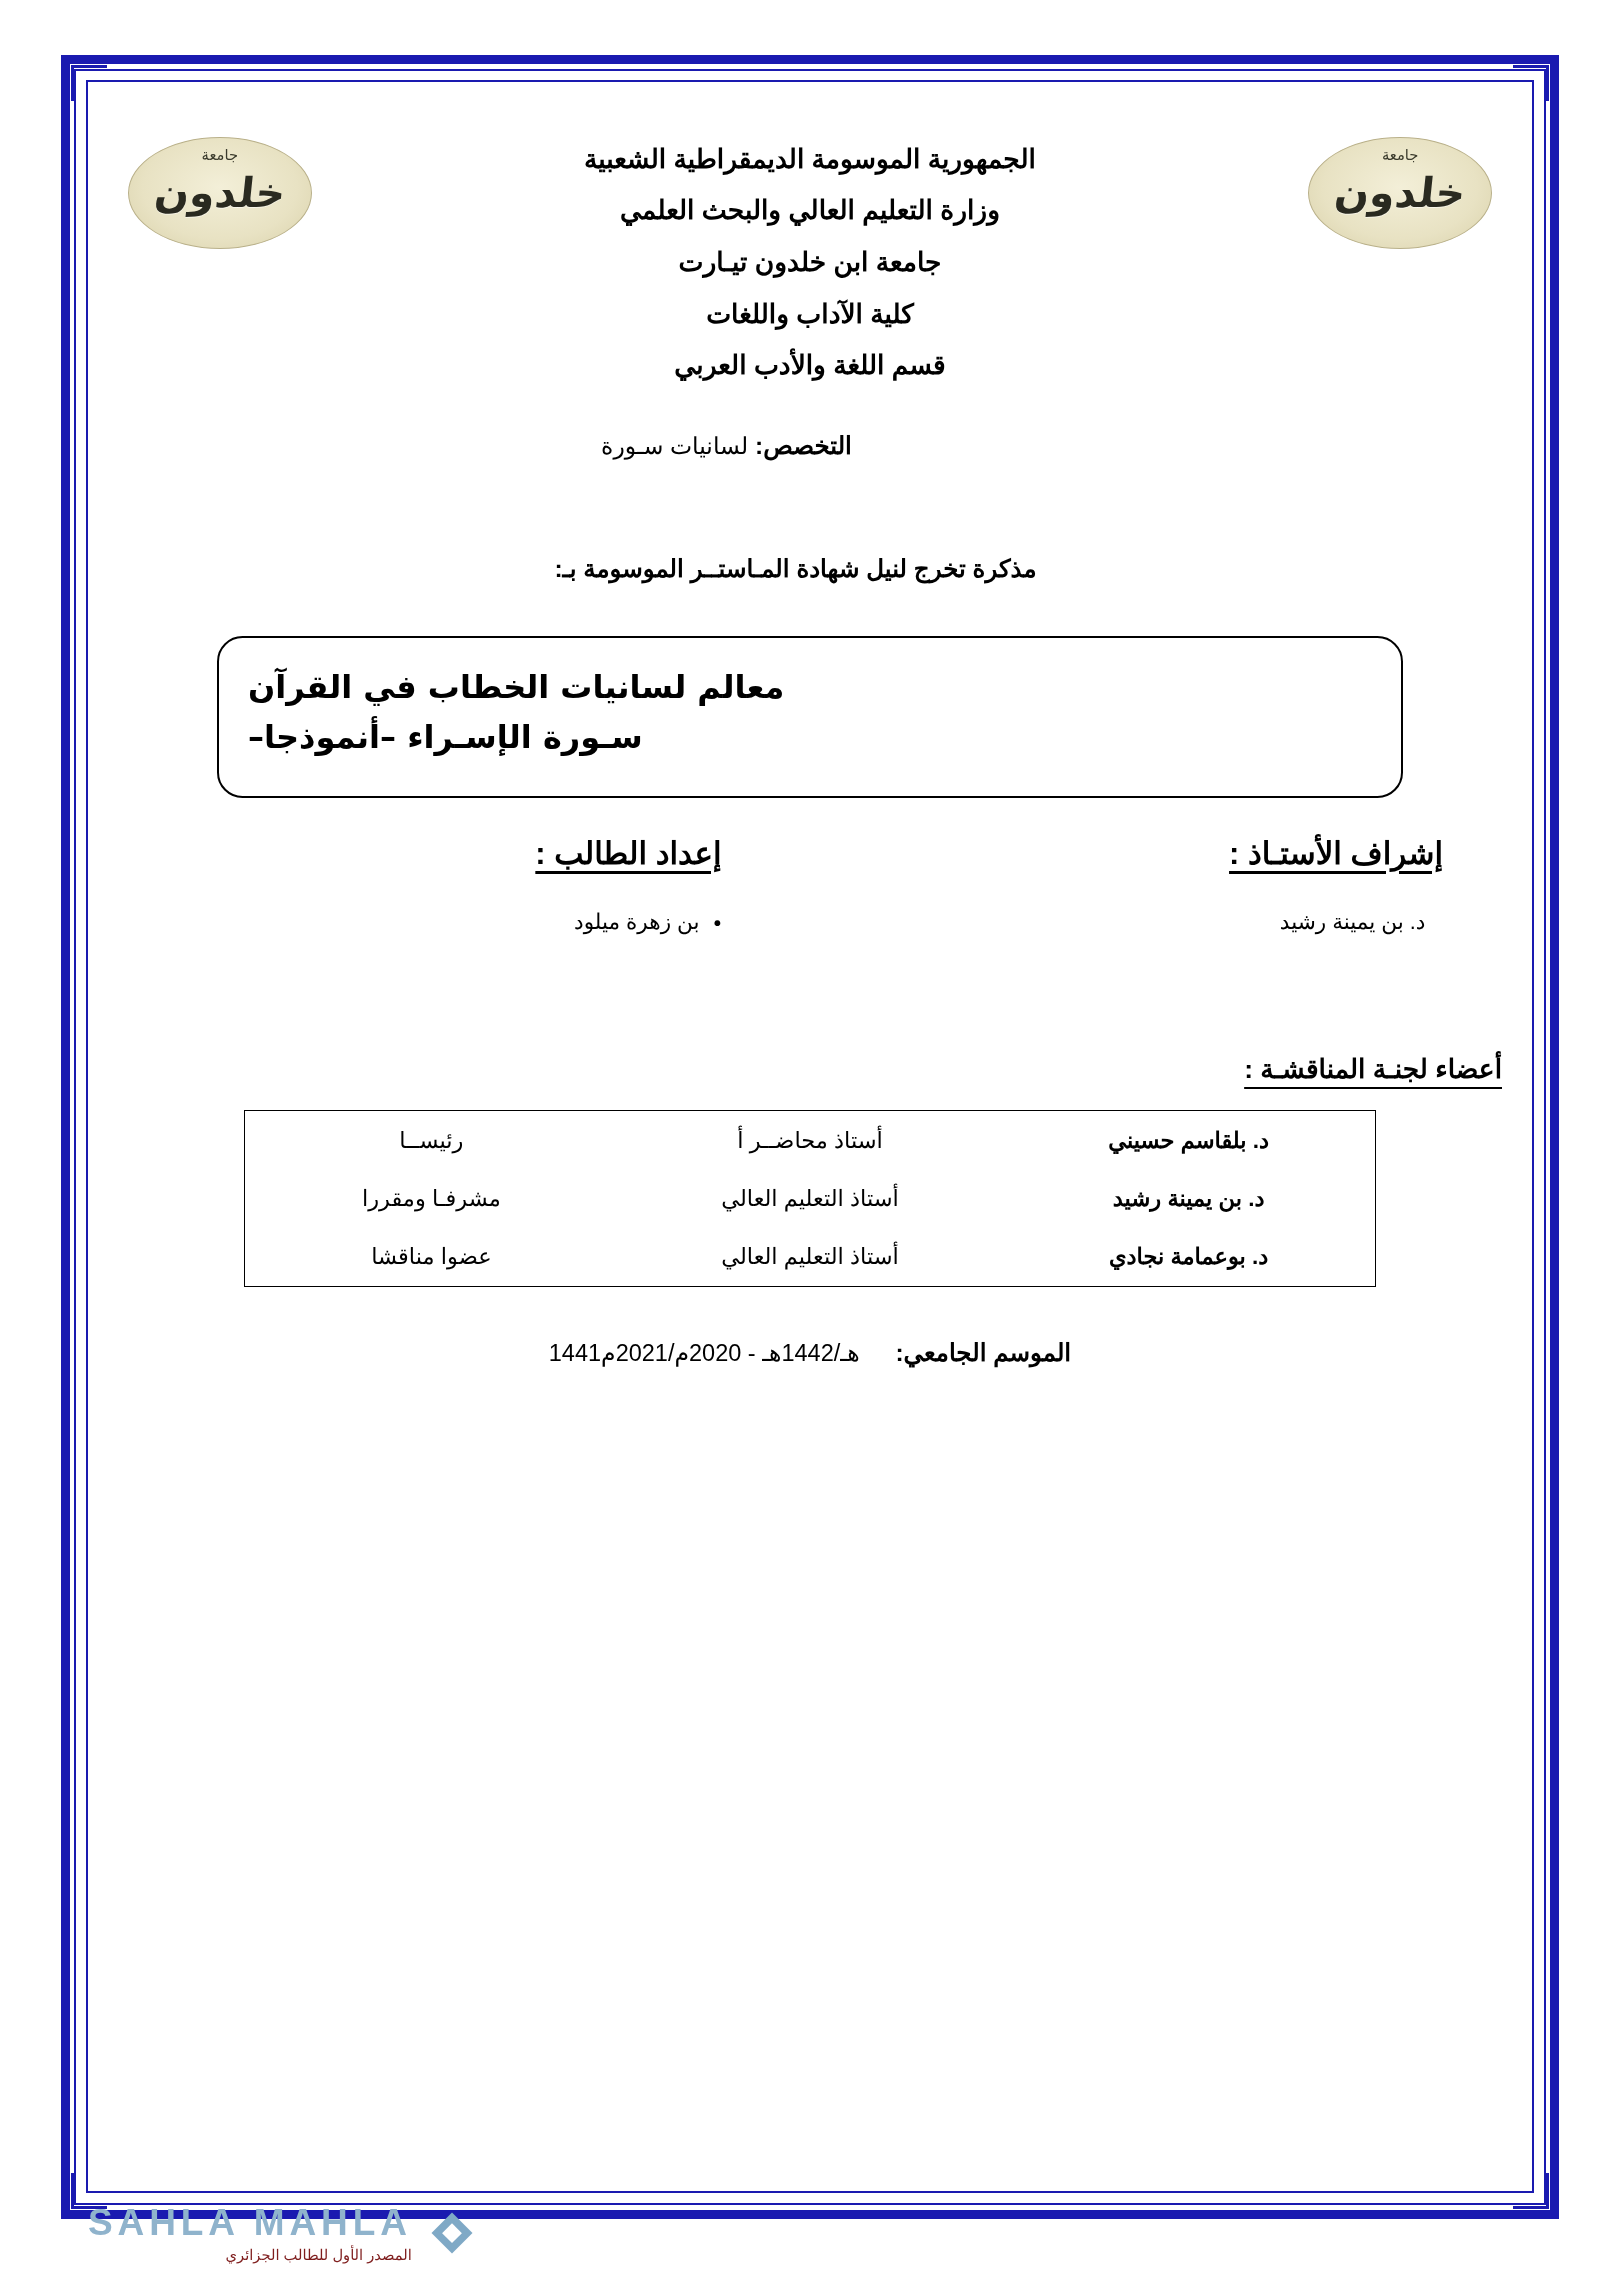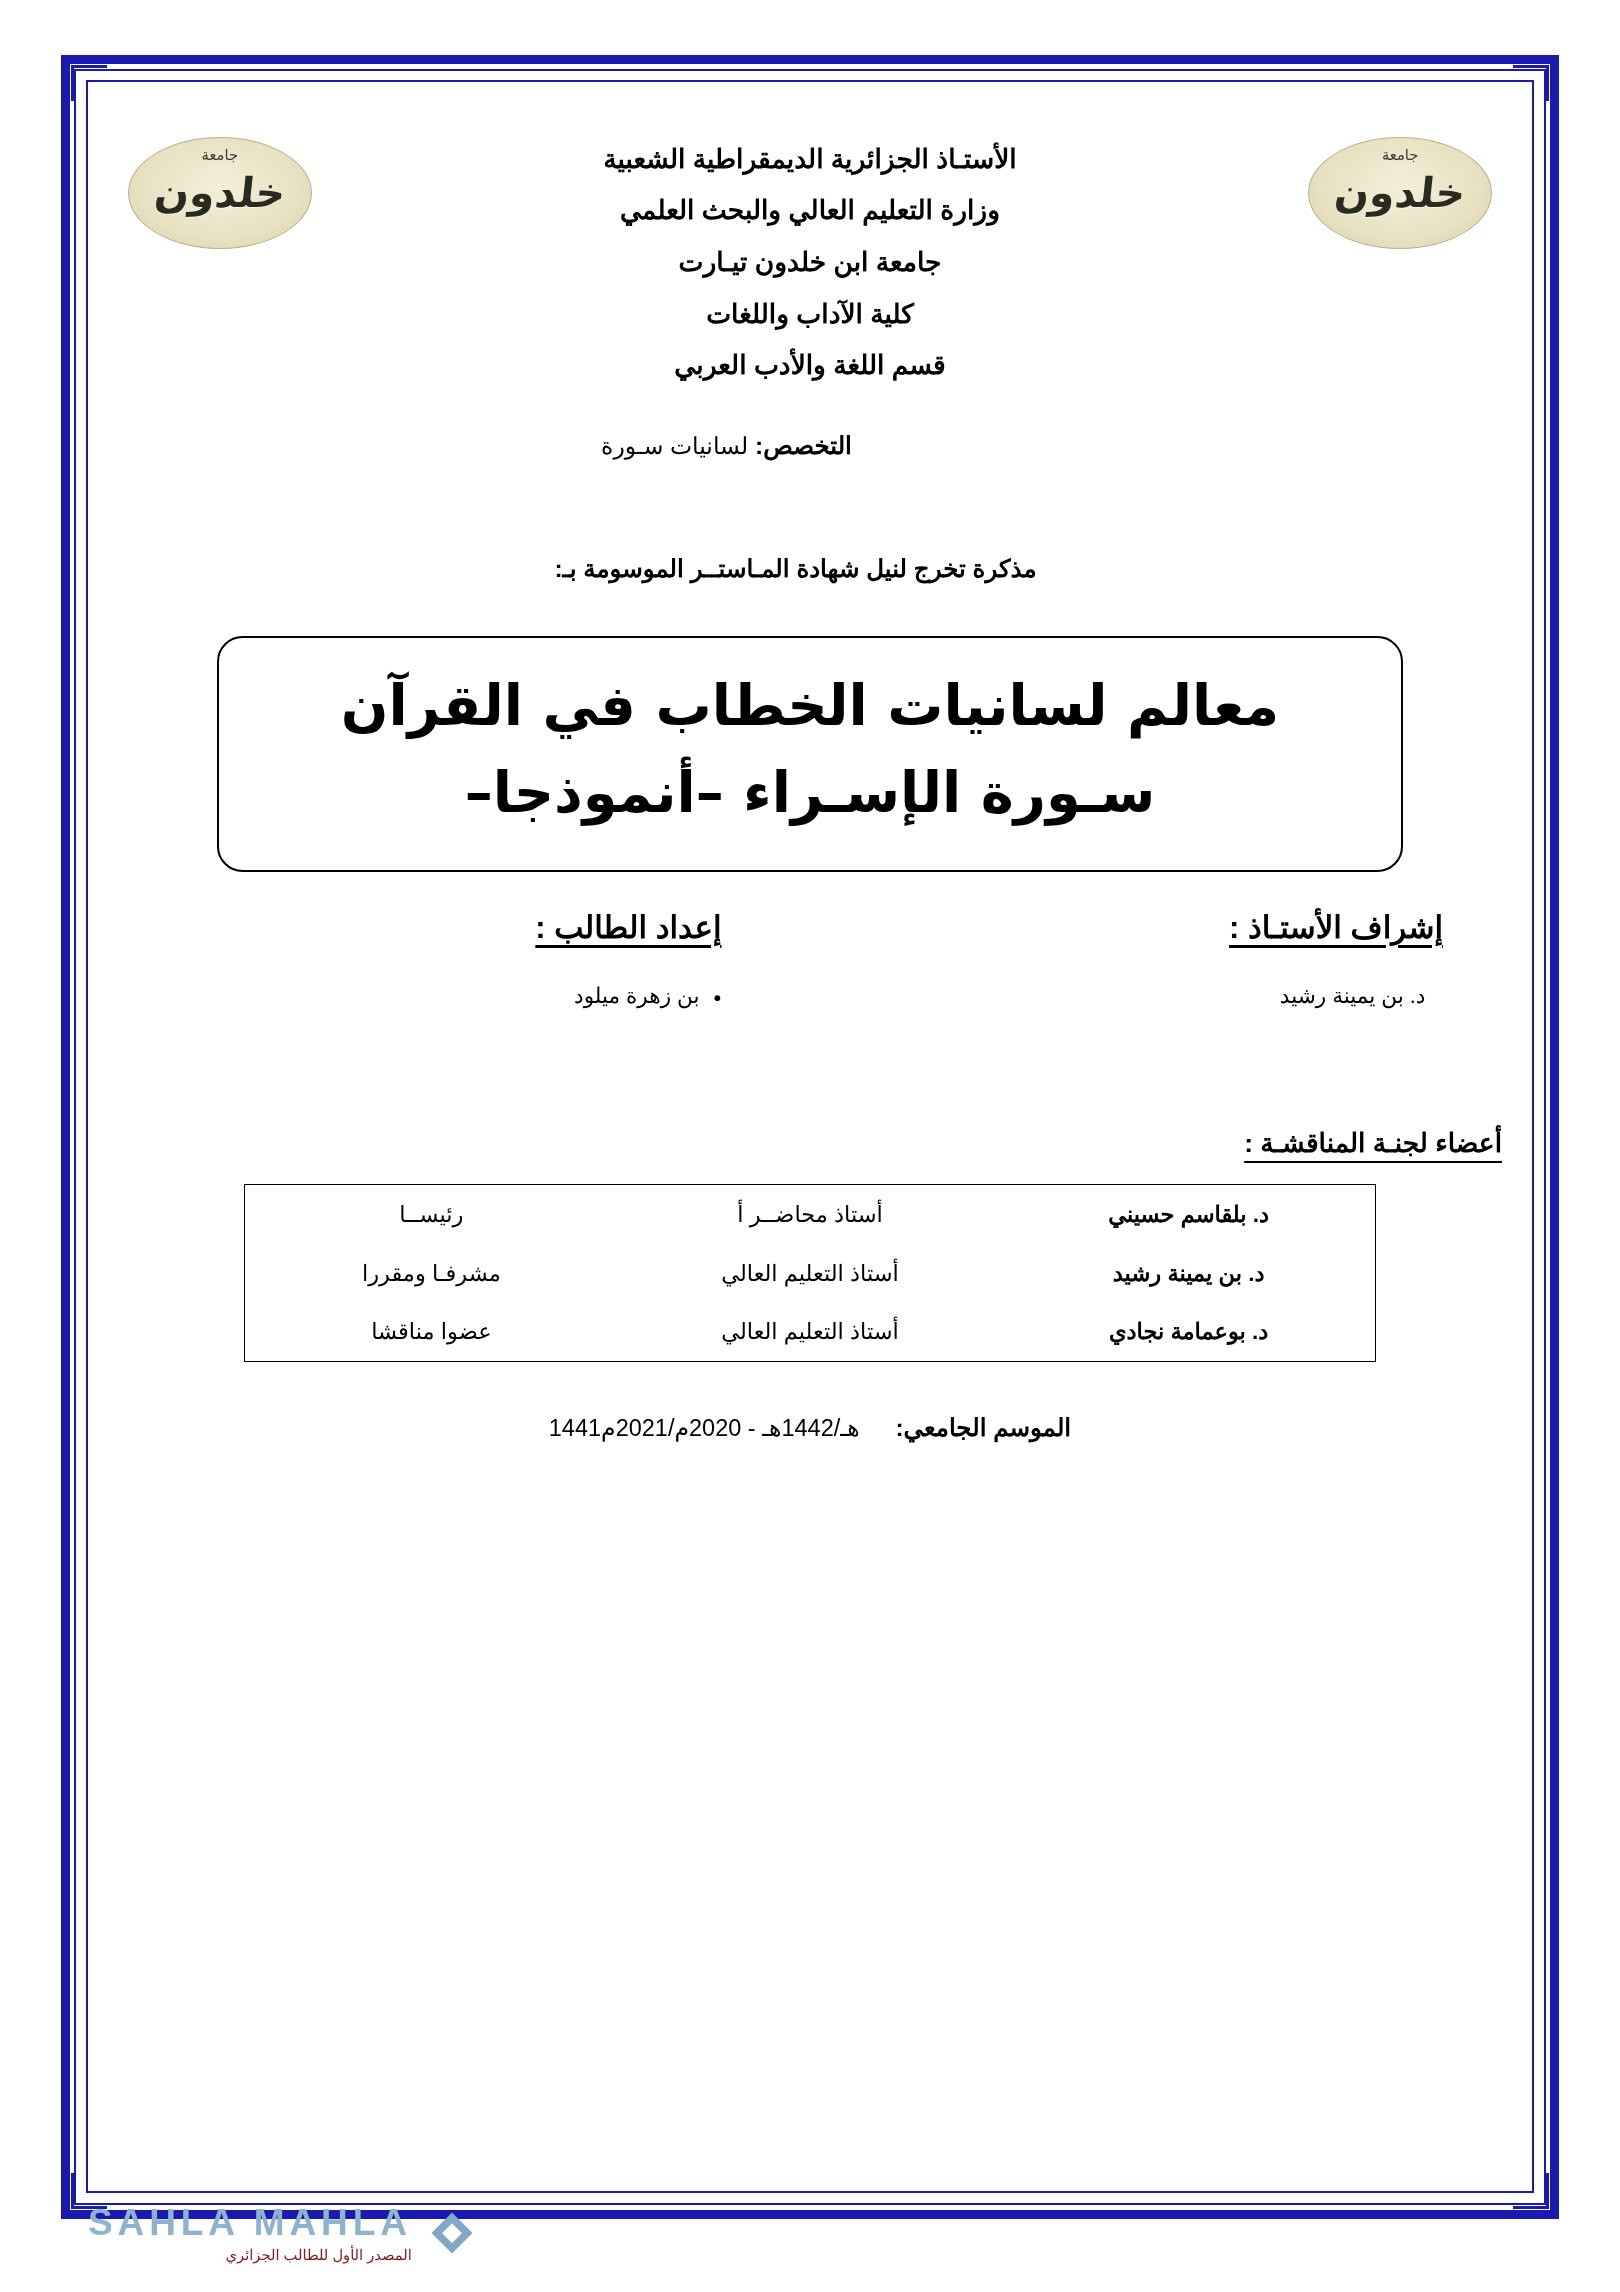--- a/index.html
+++ b/index.html
@@ -117,23 +117,23 @@
 
   .title-box {
     margin: 53px auto 0;
     width: 1186px;
     border: 2px solid #000;
     border-radius: 25.5px;
     padding: 25.5px 29px 33px;
     box-sizing: border-box;
   }
   .title-box .t {
-    text-align: center;
+    text-align: left;
     font-family: "DejaVu Sans", sans-serif;
-    font-size: 56px;
+    font-size: 32px;
     font-weight: bold;
     line-height: 1.55;
     letter-spacing: 1px;
   }
 
   .people {
     margin-top: 37px;
     display: flex;
     flex-direction: row;
     justify-content: space-between;
@@ -268,21 +268,21 @@
       <div class="logo-sub">جامعة</div>
       <div class="logo-text">خلدون</div>
     </div>
 
     <div class="logo left">
       <div class="logo-sub">جامعة</div>
       <div class="logo-text">خلدون</div>
     </div>
 
     <div class="header-block">
-      <div class="header-line">الأستـاذ الجزائرية الديمقراطية الشعبية</div>
+      <div class="header-line">الجمهورية الموسومة الديمقراطية الشعبية</div>
       <div class="header-line">وزارة التعليم العالي والبحث العلمي</div>
       <div class="header-line">جامعة ابن خلدون تيـارت</div>
       <div class="header-line">كلية الآداب واللغات</div>
       <div class="header-line">قسم اللغة والأدب العربي</div>
     </div>
 
     <div class="spec-line">
       <span>التخصص:</span>
       <span class="val">لسانيات سـورة</span>
     </div>

